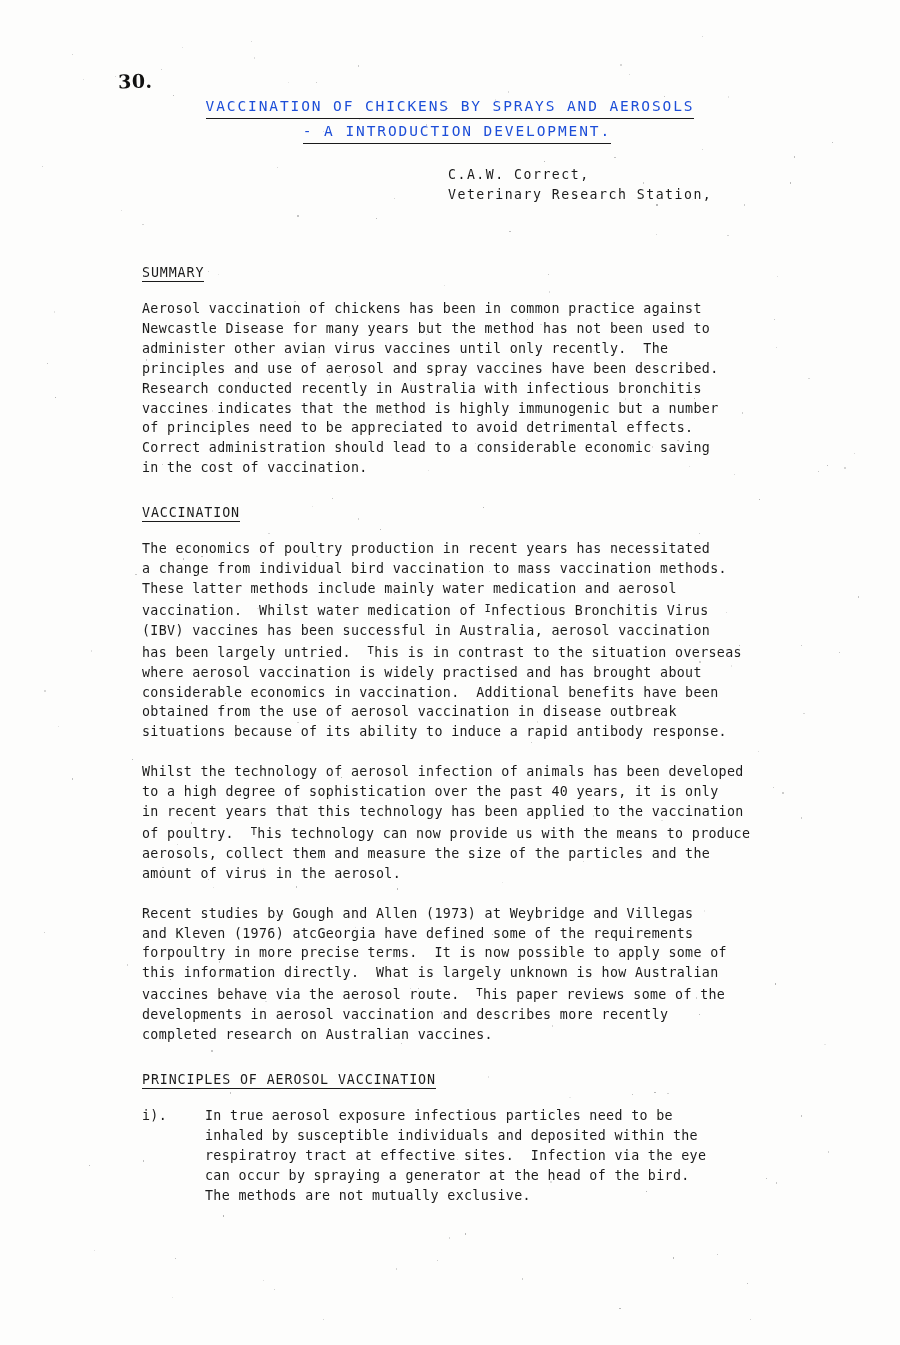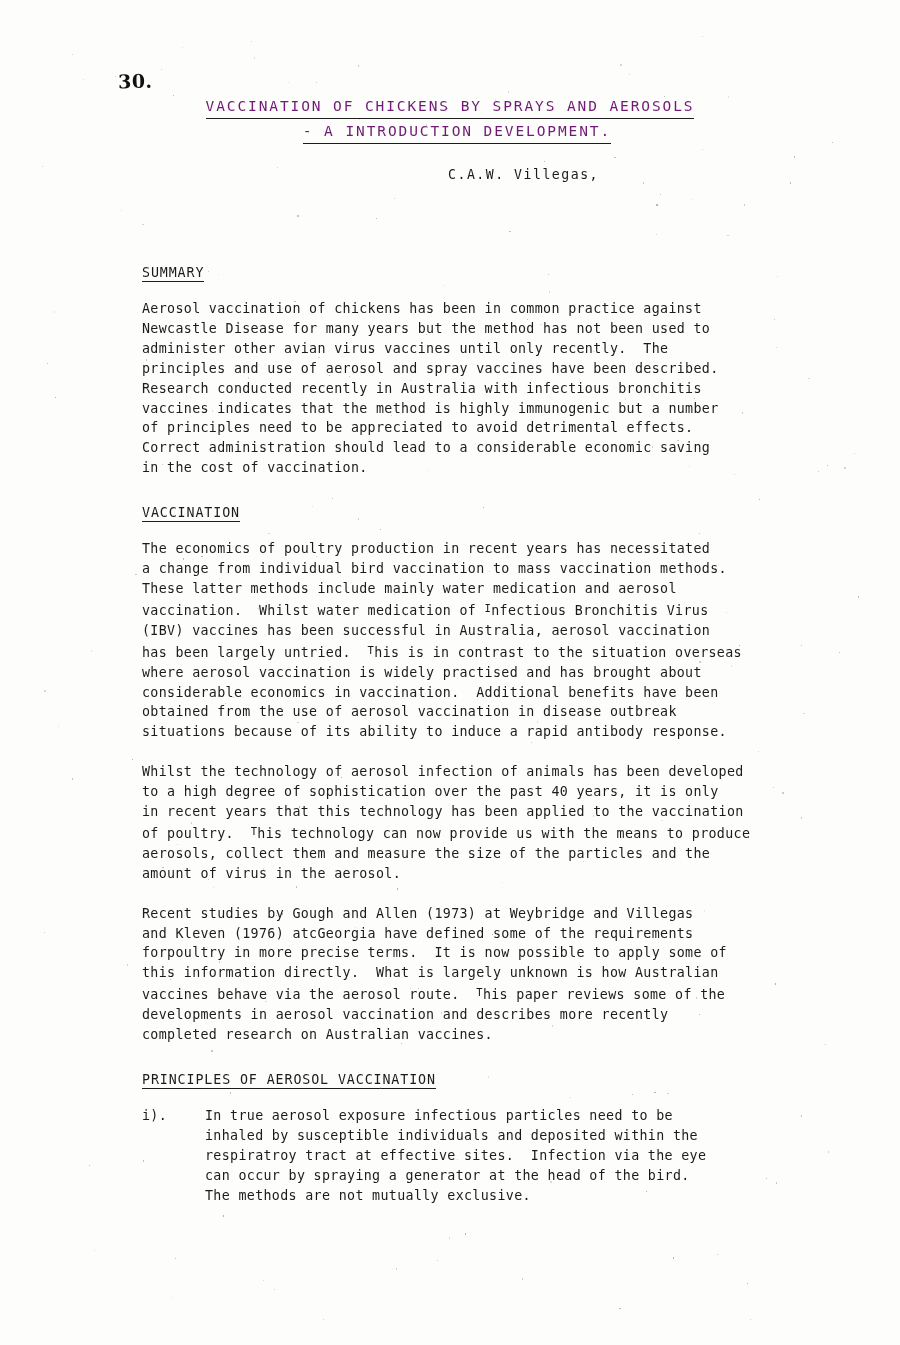--- a/index.html
+++ b/index.html
@@ -41,21 +41,21 @@
     text-align: center;
   }
   .title-line {
     display: inline-block;
     font-size: 14.5px;
     letter-spacing: 1.9px;
     line-height: 21px;
     border-bottom: 1.6px solid #1b1b1b;
     padding-bottom: 1px;
     white-space: nowrap;
-    color: #701a75;
+    color: #1d4ed8;
   }
   .title-line-2-wrap {
     display: block;
     margin-top: 2px;
     padding-left: 14px;
   }
 
   
   #author-block {
     position: absolute;
@@ -143,21 +143,22 @@
   <div id="page-number">30.</div>
 
   <div id="title-block">
     <span class="title-line">VACCINATION OF CHICKENS BY SPRAYS AND AEROSOLS</span>
     <span class="title-line-2-wrap">
       <span class="title-line">- A INTRODUCTION DEVELOPMENT.</span>
     </span>
   </div>
 
   <div id="author-block">
-    <div>C.A.W. Villegas,</div>
+    <div>C.A.W. Correct,</div>
+    <div>Veterinary Research Station,</div>
   </div>
 
   <div id="body">
 
     
     <div class="heading">SUMMARY</div>
     <p class="para">Aerosol vaccination of chickens has been in common practice against
 Newcastle Disease for many years but the method has not been used to
 administer other avian virus vaccines until only recently.  The
 principles and use of aerosol and spray vaccines have been described.

